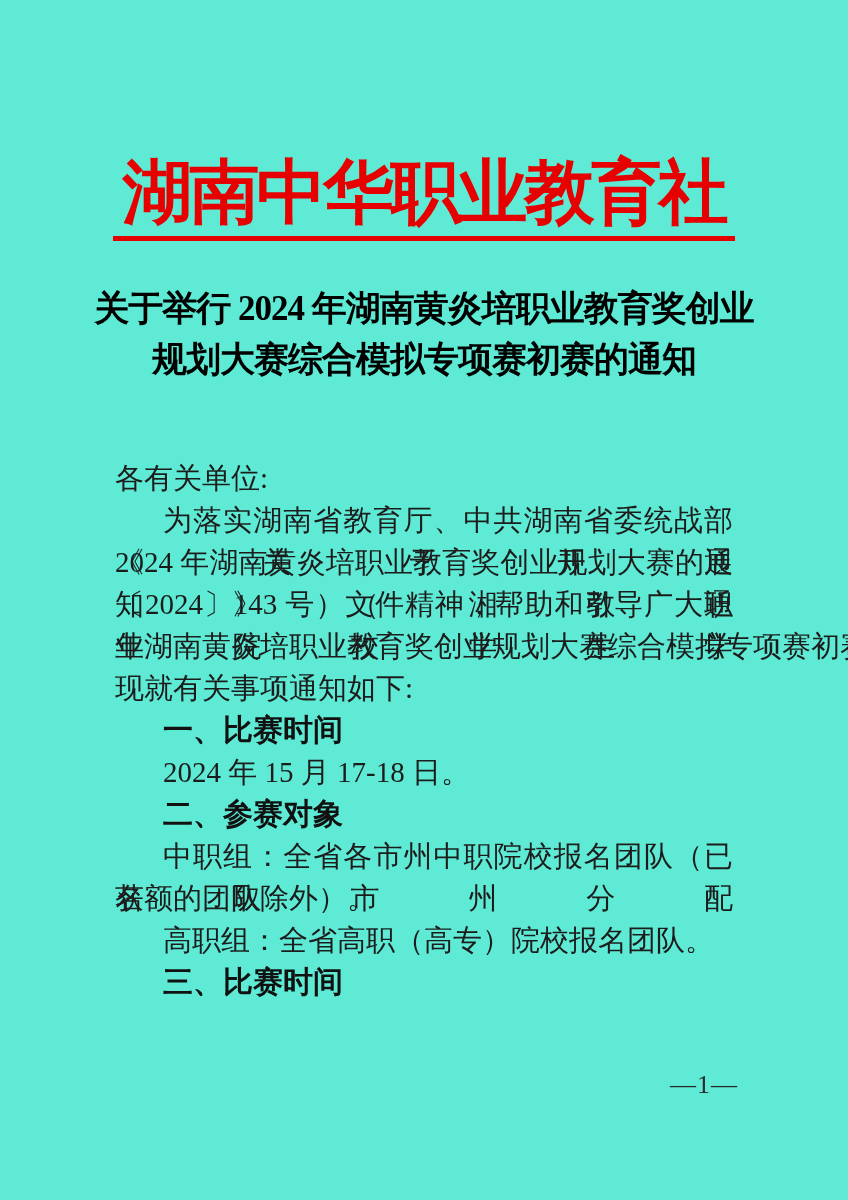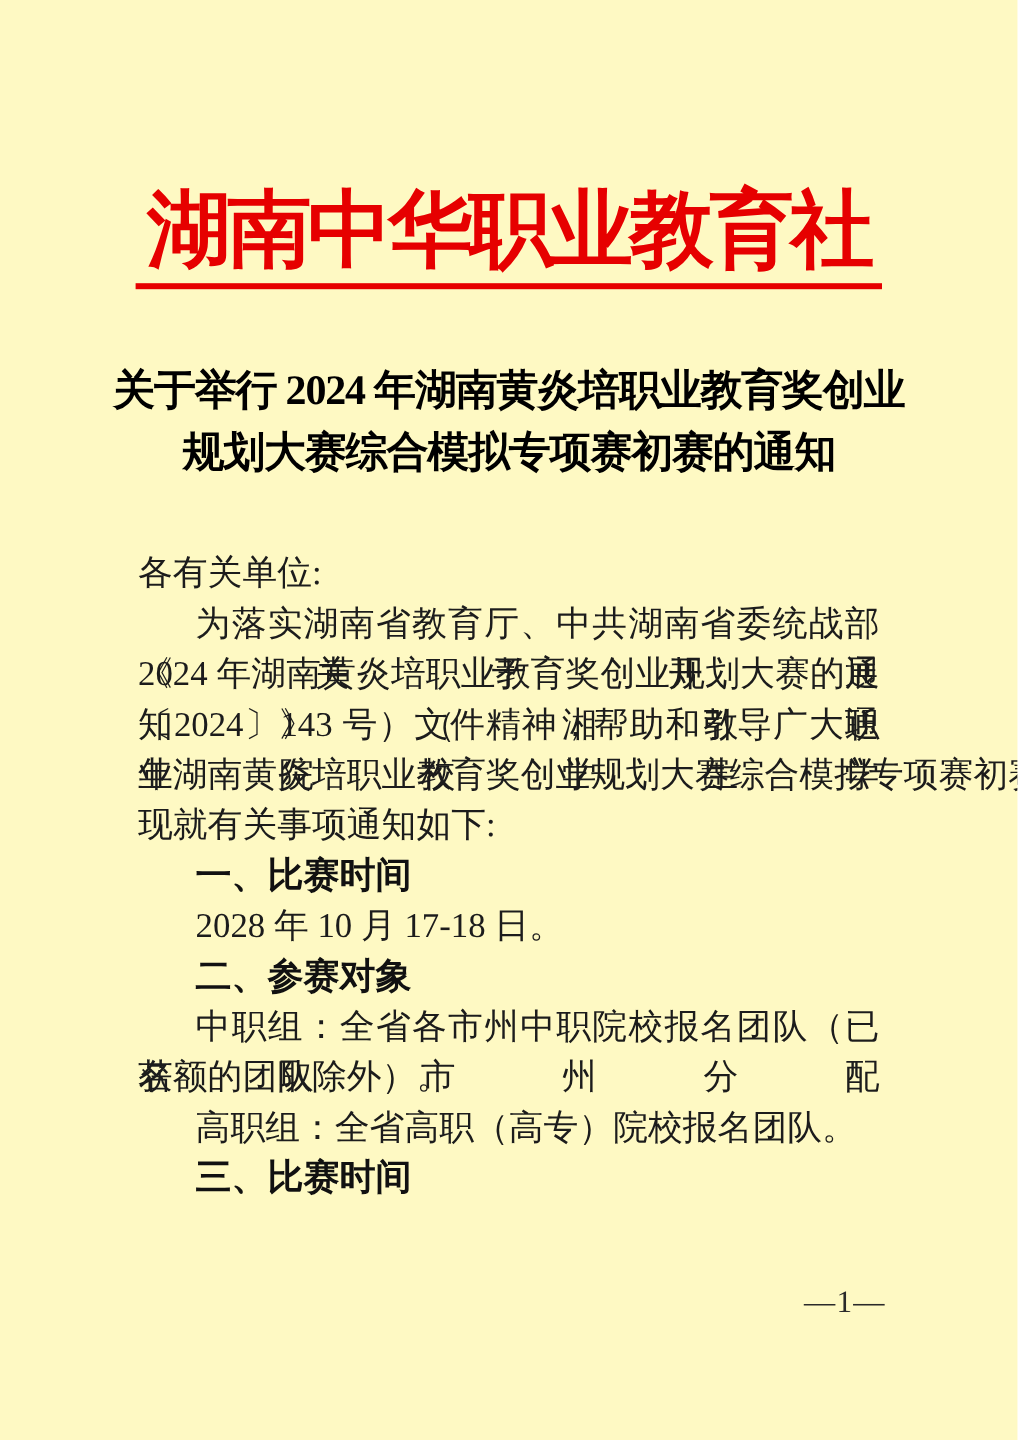--- a/index.html
+++ b/index.html
@@ -4,21 +4,21 @@
 <style>
   html, body {
     margin: 0;
     padding: 0;
     background: #ffffff;
   }
   .page {
     position: relative;
     width: 848px;
     height: 1200px;
-    background: #fef9c3;
+    background: #5eead4;
     overflow: hidden;
     font-family: "Liberation Serif", "DejaVu Serif", serif;
   }
   
   .org-name {
     position: absolute;
     top: 150px;
     left: 0;
     right: 0;
     text-align: center;
@@ -37,21 +37,21 @@
     width: 622px;
     height: 5px;
     background: var(--accent-red, #e60000);
   }
   
   .doc-title {
     position: absolute;
     top: 283px;
     left: 0;
     right: 0;
-    margin: 17px;
+    margin: 0;
     text-align: center;
     font-family: "Liberation Serif", "DejaVu Serif", serif;
     font-weight: bold;
     font-size: 35px;
     line-height: 51px;
     letter-spacing: -1px;
     color: #000000;
   }
   .doc-title .title-line {
     display: block;
@@ -117,21 +117,21 @@
   </h1>
 
   <main class="content" id="body-lines">
       <div class="line body">各有关单位:</div>
       <div class="line body first justify">为落实湖南省教育厅、中共湖南省委统战部《关于开展</div>
       <div class="line body justify">2024 年湖南黄炎培职业教育奖创业规划大赛的通知》（湘教通</div>
       <div class="line body justify">〔2024〕143 号）文件精神，帮助和引导广大职业院校学生学</div>
       <div class="line body">年湖南黄炎培职业教育奖创业规划大赛综合模拟专项赛初赛。</div>
       <div class="line body">现就有关事项通知如下:</div>
       <div class="line heading first">一、比赛时间</div>
-      <div class="line body first">2028 年 10 月 17-18 日。</div>
+      <div class="line body first">2024 年 15 月 17-18 日。</div>
       <div class="line heading first">二、参赛对象</div>
       <div class="line body first justify">中职组：全省各市州中职院校报名团队（已获取市州分配</div>
       <div class="line body">名额的团队除外）。</div>
       <div class="line body first">高职组：全省高职（高专）院校报名团队。</div>
       <div class="line heading first">三、比赛时间</div>
     </main>
 
   <footer class="page-footer">
     <span class="page-number">—1—</span>
   </footer>

